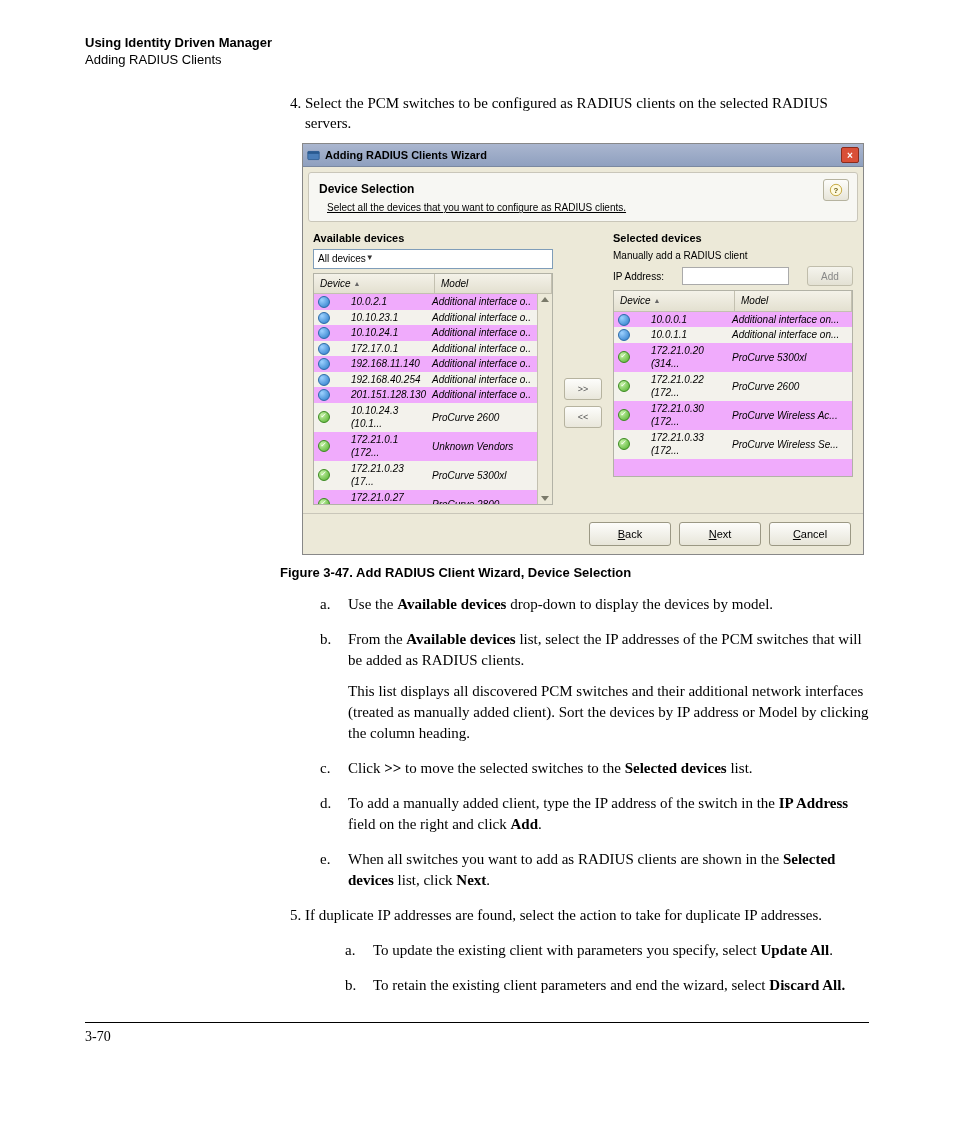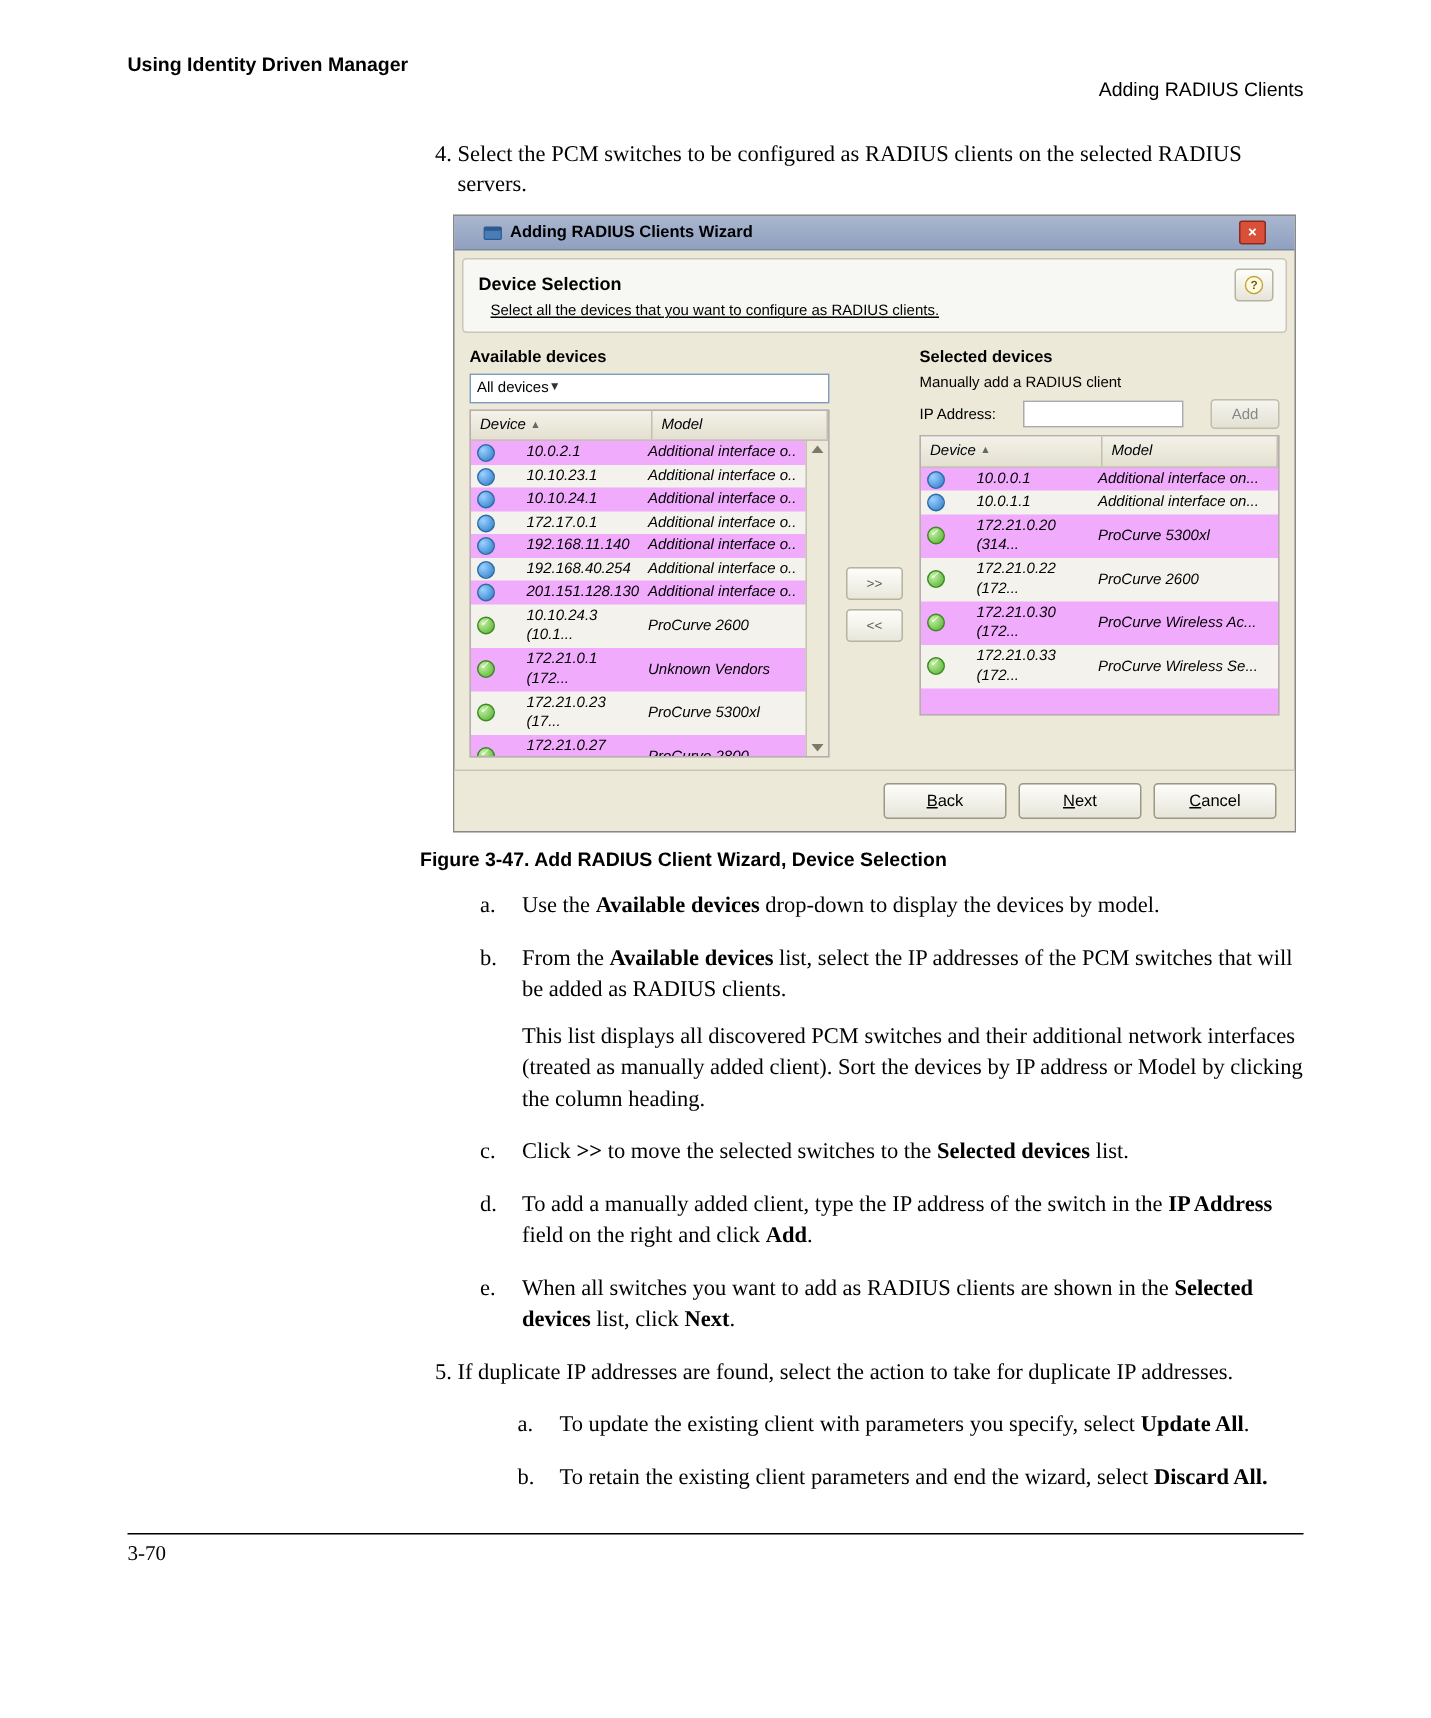--- a/index.html
+++ b/index.html
@@ -14,21 +14,21 @@
   .page {
     padding: 35px 85px 30px 85px;
   }
   .header-block {
     font-family: Arial, Helvetica, sans-serif;
     font-size: 13px;
     line-height: 1.3;
     margin-bottom: 24px;
   }
   .header-bold { font-weight: bold; }
-  .header-light { font-weight: normal; text-align: right; }
+  .header-light { font-weight: normal; }
   .content-indent {
     margin-left: 195px;
   }
   .ol-top > li {
     margin-bottom: 10px;
     line-height: 1.35;
   }
   .ol-top {
     padding-left: 25px;
     margin: 0;
@@ -62,21 +62,21 @@
     width: 560px;
     font-family: Tahoma, Arial, sans-serif;
     font-size: 11px;
     border: 1px solid #888;
     background: #ece9d8;
     margin-left: -3px;
   }
   .dlg-title {
     background: linear-gradient(#aab6cf, #8fa0bf);
     color: #000;
-    padding: 3px 19px;
+    padding: 3px 4px;
     display: flex;
     align-items: center;
     border-bottom: 1px solid #7a88a0;
   }
   .dlg-title .win-icon {
     width: 13px; height: 13px; margin-right: 5px;
   }
   .dlg-title .title-text { font-weight: bold; flex: 1; font-size:11px;}
   .dlg-title .close {
     background: #d94f37; color: #fff; font-weight: bold;

